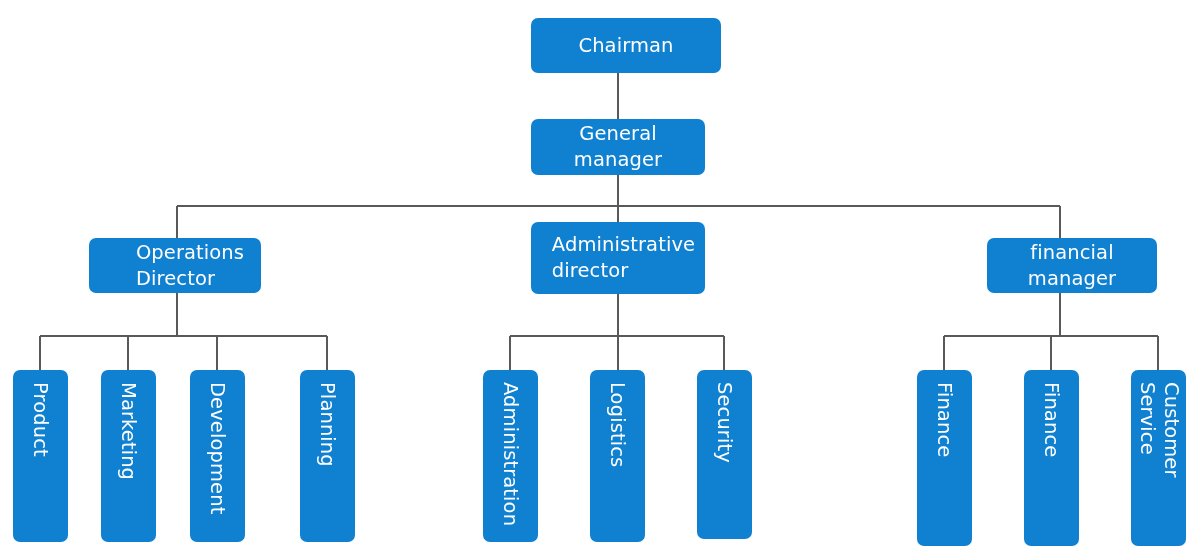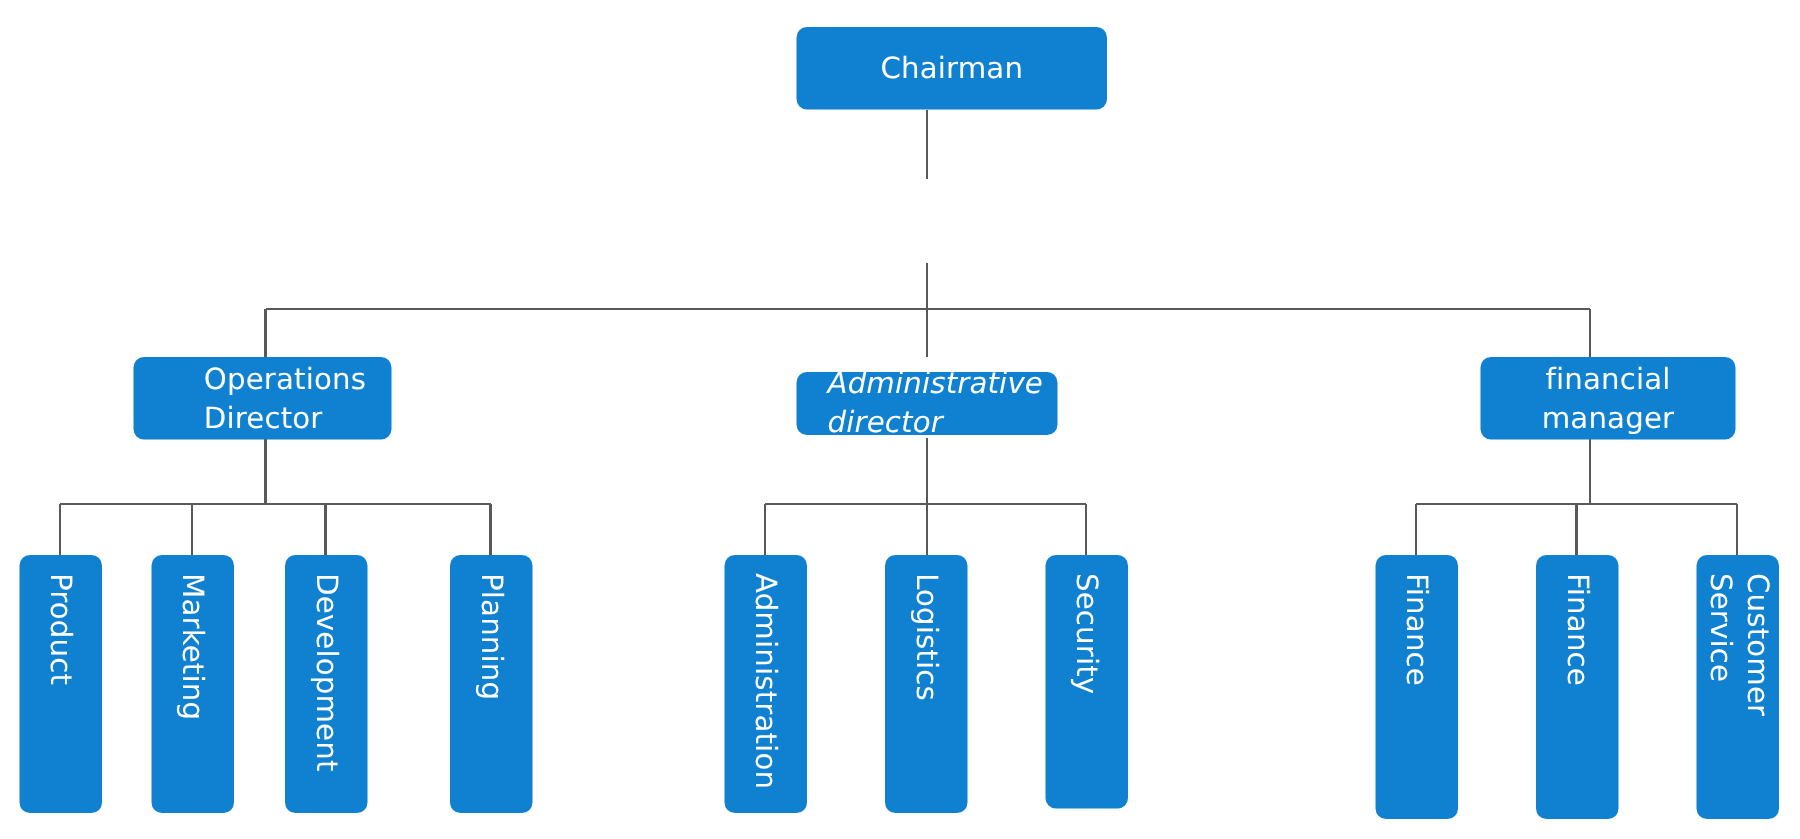--- a/index.html
+++ b/index.html
@@ -101,31 +101,35 @@
       <line x1="724" y1="336" x2="724" y2="370"></line>
 
       <line x1="1060" y1="292" x2="1060" y2="336"></line>
       <line x1="944" y1="336" x2="1158" y2="336"></line>
       <line x1="944" y1="336" x2="944" y2="370"></line>
       <line x1="1051" y1="336" x2="1051" y2="370"></line>
       <line x1="1158" y1="336" x2="1158" y2="370"></line>
     </g>
   </svg>
 
-  <div class="node horiz" style="left:531px; top:18px; width:207px; height:55px;">
+  <div class="node horiz" style="left:531px; top:18px; width:190px; height:55px;">
     <span class="label">Chairman</span>
   </div>
 
+  <div class="node horiz" style="left:531px; top:119px; width:174px; height:56px;">
+    <span class="label">General
+manager</span>
+  </div>
 
   <div class="node horiz pad-left" style="left:89px; top:238px; width:172px; height:55px; padding-left:40px;">
     <span class="label">Operations
 Director</span>
   </div>
 
-  <div class="node horiz pad-left" style="left:531px; top:248px; width:174px; height:42px; padding-left:21px;font-style:italic;">
+  <div class="node horiz pad-left" style="left:531px; top:222px; width:174px; height:72px; padding-left:21px;">
     <span class="label">Administrative
 director</span>
   </div>
 
   <div class="node horiz" style="left:987px; top:238px; width:170px; height:55px;">
     <span class="label">financial manager</span>
   </div>
 
   <div class="node vert" style="left:13px; top:370px; height:172px;">
     <span class="vlabel">Product</span>

